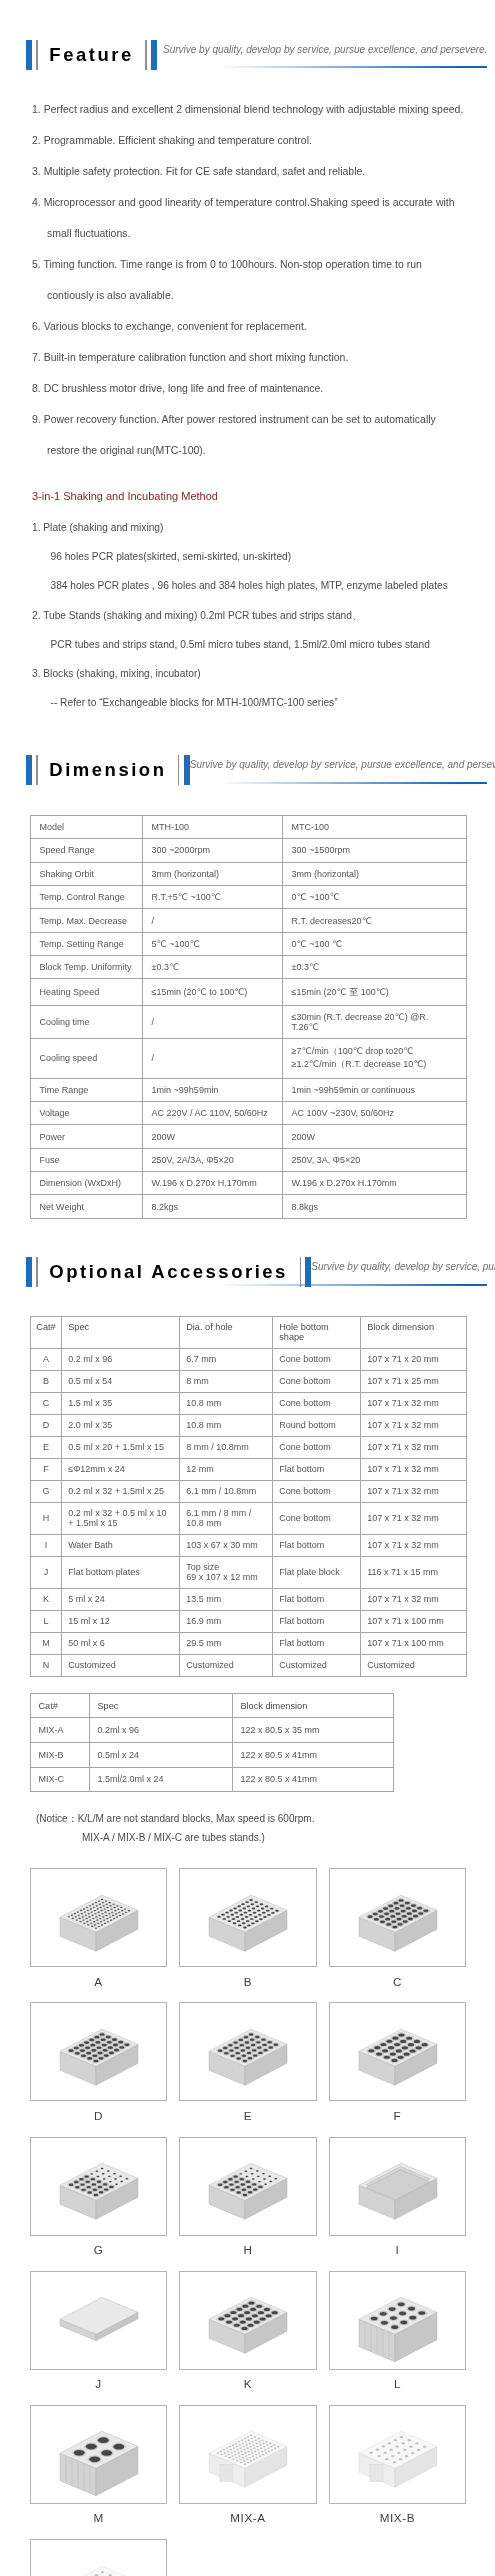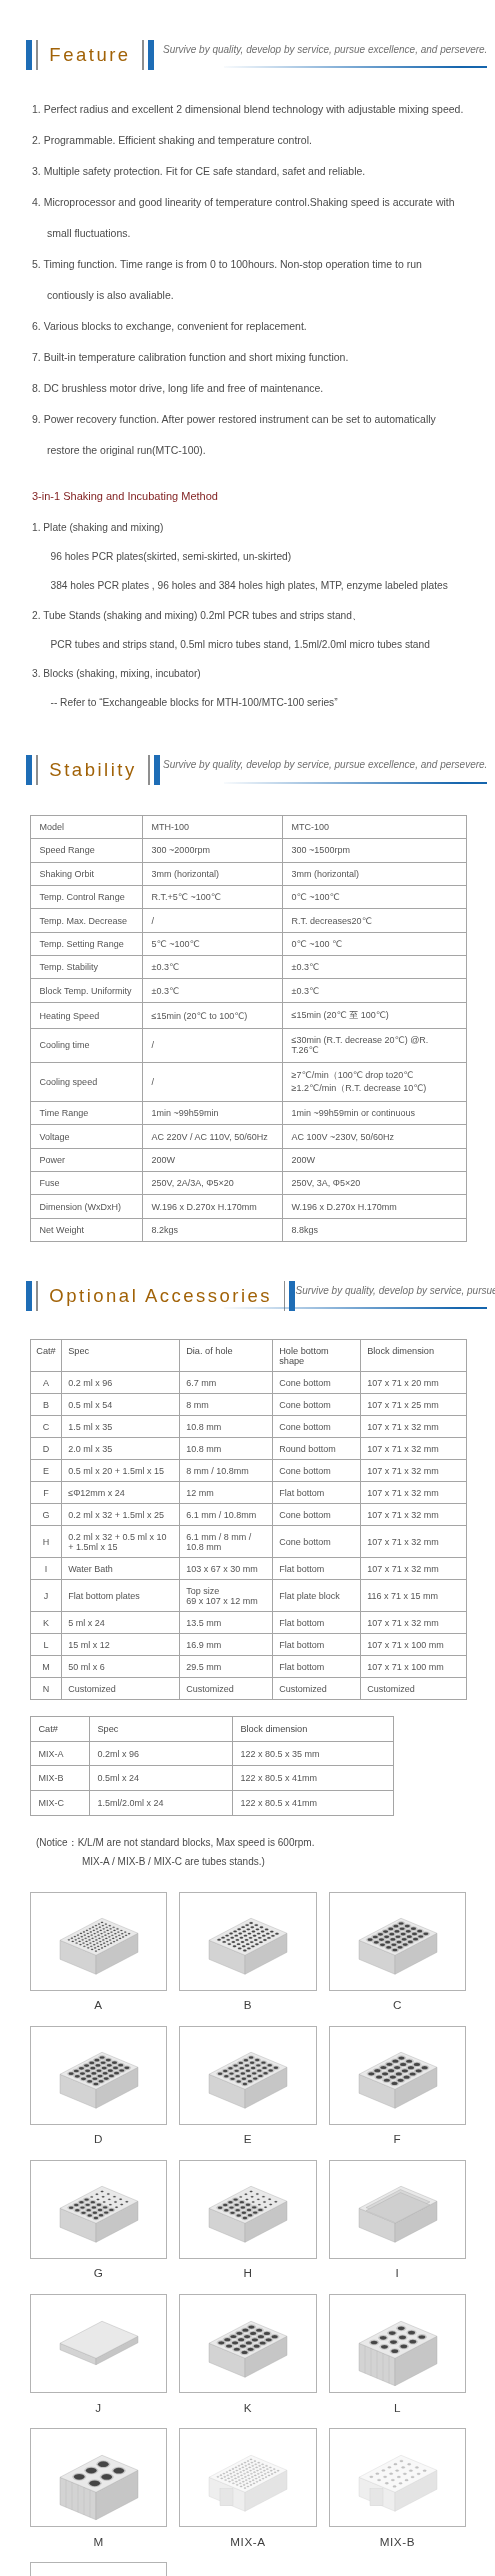--- a/index.html
+++ b/index.html
@@ -3,21 +3,21 @@
 <meta charset="utf-8">
 <style>
   html,body{margin:0;padding:0;background:#ffffff;}
   body{width:496px;font-family:"Liberation Sans","DejaVu Sans",sans-serif;color:#4a4a4a;}
   .page{width:496px;background:#fff;padding-bottom:25px;}
 
   
   .section-header{position:relative;display:flex;align-items:center;margin:0 8.6px 0 26px;height:37px;}
   .bar-blue{width:6.2px;height:30px;background:#1e6db6;flex:0 0 auto;}
   .bar-thin{width:1.2px;height:30px;background:#8f8f8f;margin:0 4.3px;flex:0 0 auto;}
-  .sec-title{font-size:18.5px;letter-spacing:2.5px;color:#a16207;font-weight:400;margin:0 7.4px;white-space:nowrap;}
+  .sec-title{font-size:18.5px;letter-spacing:2.5px;color:#000000;font-weight:700;margin:0 7.4px;white-space:nowrap;}
   .sec-tagline{margin-left:auto;font-style:italic;color:#6f6f6f;font-size:10px;align-self:center;padding-bottom:11px;white-space:nowrap;text-align:center;}
   .sec-rule{position:absolute;right:0;bottom:5px;left:43%;height:1.8px;
             background:linear-gradient(to right, rgba(30,109,182,0.03), rgba(30,109,182,0.55) 45%, #1565ad 90%);}
 
   
   .feature-list{margin:21px 25px 0 32px;}
   .feat-item{font-size:10.5px;line-height:2.95;color:#4b4b4b;padding-left:15px;text-indent:-15px;}
 
   
   .method{margin:18.5px 25px 0 32px;}
@@ -86,21 +86,21 @@
         <div class="method-line indent">PCR tubes and strips stand, 0.5ml micro tubes stand, 1.5ml/2.0ml micro tubes stand</div>
         <div class="method-line">3. Blocks (shaking, mixing, incubator)</div>
         <div class="method-line indent">-- Refer to  “Exchangeable blocks for MTH-100/MTC-100 series”</div>
       </div>
   </div>
 
   <div style="padding-top:35px;">
     <div class="section-header">
       <div class="bar-blue"></div>
       <div class="bar-thin"></div>
-      <h1 class="sec-title">Stability</h1>
+      <h1 class="sec-title">Dimension</h1>
       <div class="bar-thin"></div>
       <div class="bar-blue"></div>
       <div class="sec-tagline">Survive by quality, develop by service, pursue excellence, and persevere.</div>
       <div class="sec-rule"></div>
     </div>
     <table class="params-table">
       <colgroup>
           <col style="width:112px">
           <col style="width:140px">
           <col style="width:184px">
@@ -128,25 +128,20 @@
           </tr>
           <tr>
             <td class="p-label">Temp. Max. Decrease</td>
             <td class="p-val">/</td>
             <td class="p-val">R.T. decreases20℃</td>
           </tr>
           <tr>
             <td class="p-label">Temp. Setting Range</td>
             <td class="p-val">5℃ ~100℃</td>
             <td class="p-val">0℃ ~100 ℃</td>
-          </tr>
-          <tr>
-            <td class="p-label">Temp. Stability</td>
-            <td class="p-val">±0.3℃</td>
-            <td class="p-val">±0.3℃</td>
           </tr>
           <tr>
             <td class="p-label">Block Temp. Uniformity</td>
             <td class="p-val">±0.3℃</td>
             <td class="p-val">±0.3℃</td>
           </tr>
           <tr>
             <td class="p-label">Heating Speed</td>
             <td class="p-val">≤15min (20℃ to 100℃)</td>
             <td class="p-val">≤15min (20℃ 至 100℃)</td>

